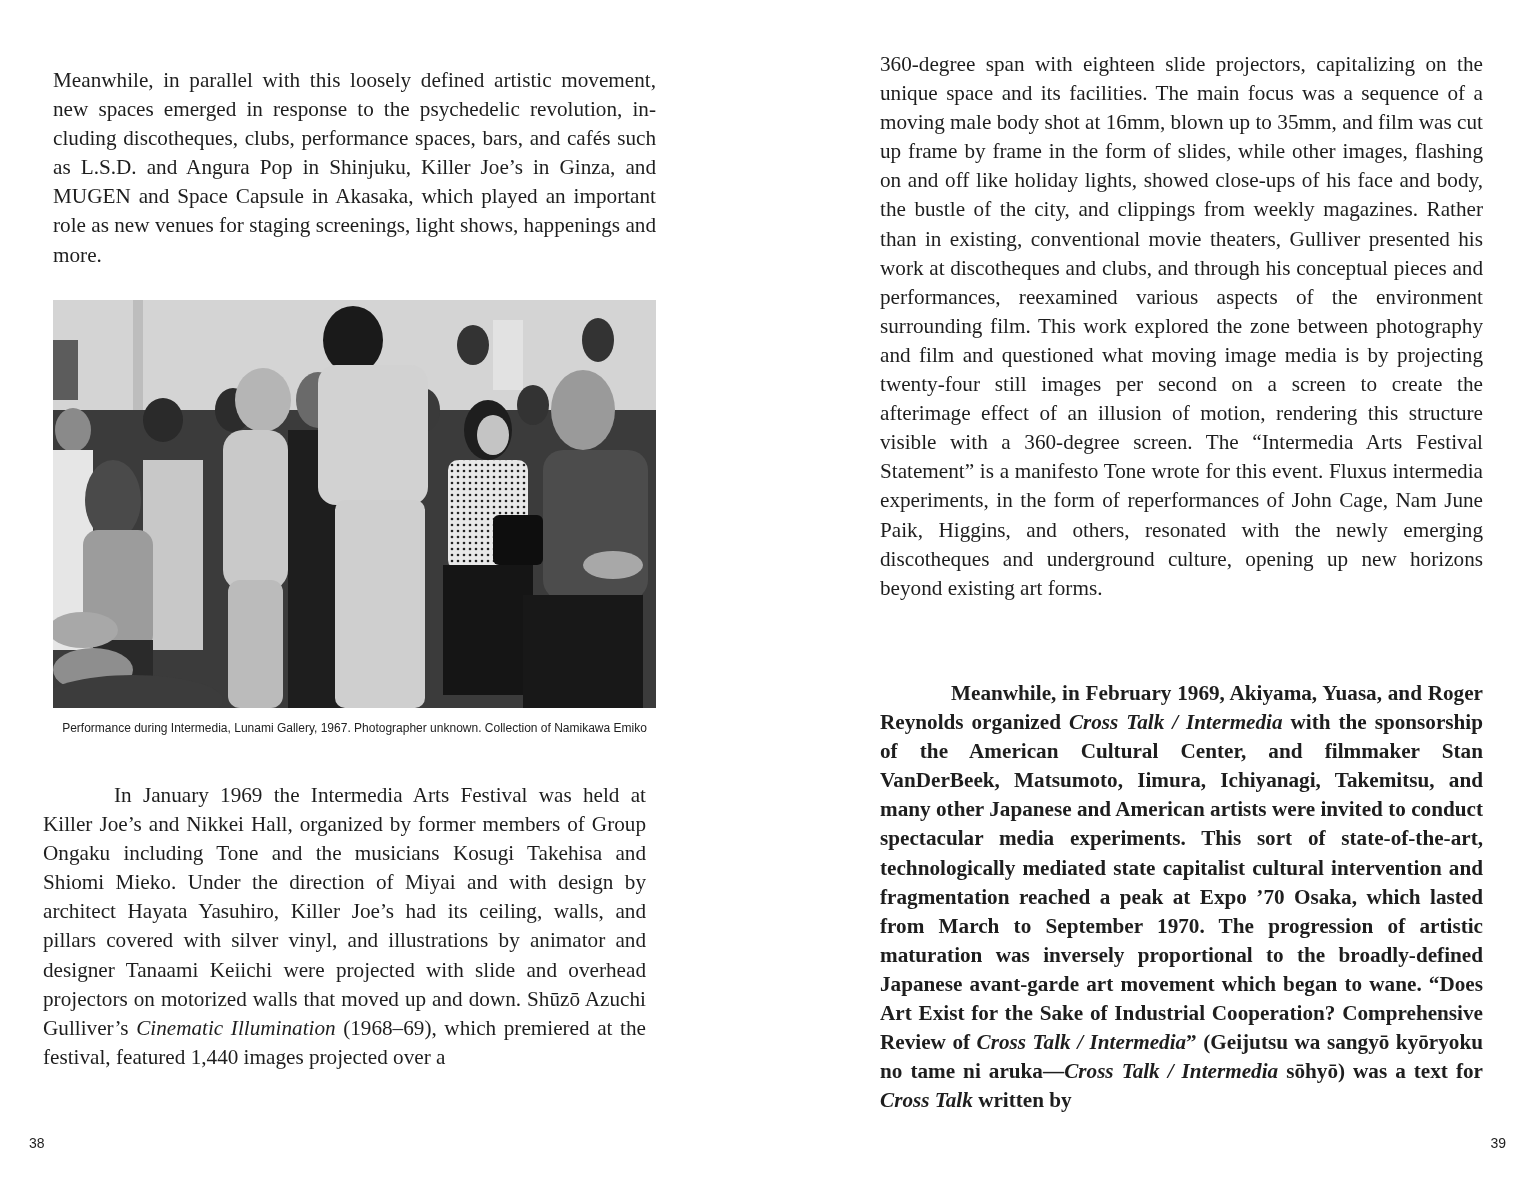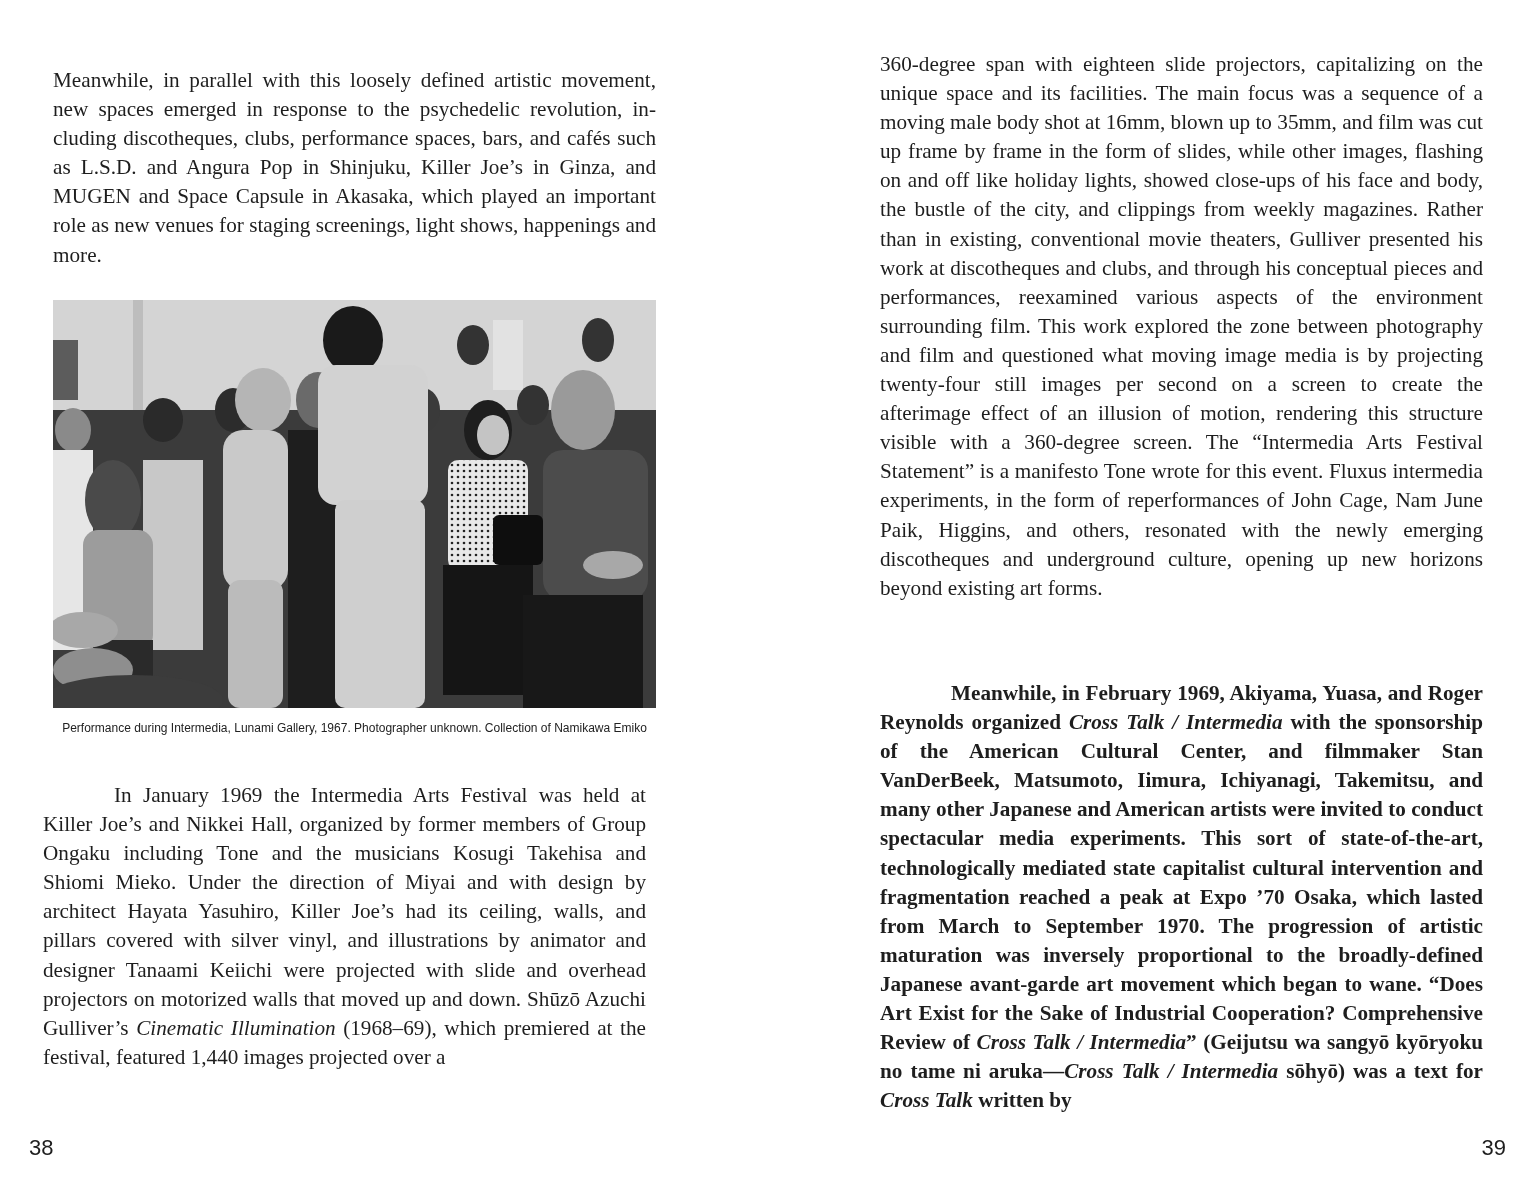--- a/index.html
+++ b/index.html
@@ -11,21 +11,21 @@
     .col p { margin: 0; }
     .indent { text-indent: 71px; }
     .col i { font-style: italic; }
     .pl-top { left: 53px; top: 66px; }
     .pl-bottom { left: 43px; top: 781px; }
     .pr-top { left: 112px; top: 50px; }
     .pr-bottom { left: 112px; top: 679px; font-weight: bold; }
     .figure { position: absolute; left: 53px; top: 300px; width: 603px; height: 408px; overflow: hidden; background: #5a5a5a; }
     .figure svg { display: block; }
     .caption { position: absolute; left: 53px; top: 721px; width: 603px; text-align: center; font-family: "Liberation Sans", "DejaVu Sans", sans-serif; font-size: 12px; color: #222; }
-    .folio { position: absolute; top: 1135px; font-family: "Liberation Sans", "DejaVu Sans", sans-serif; font-size: 22px; color: #1e1e1e; }
+    .folio { position: absolute; top: 1135px; font-family: "Liberation Sans", "DejaVu Sans", sans-serif; font-size: 14px; color: #1e1e1e; }
     .folio-left { left: 29px; }
     .folio-right { right: 30px; }
   </style>
 </head>
 <body>
 
 <div class="page page-left">
   <div class="col pl-top">
     <p>Meanwhile, in parallel with this loosely defined artistic movement, new spaces emerged in response to the psychedelic revolution, in­cluding discotheques, clubs, performance spaces, bars, and cafés such as L.S.D. and Angura Pop in Shinjuku, Killer Joe’s in Ginza, and MUGEN and Space Capsule in Akasaka, which played an im­portant role as new venues for staging screenings, light shows, happenings and more.</p>
   </div>

